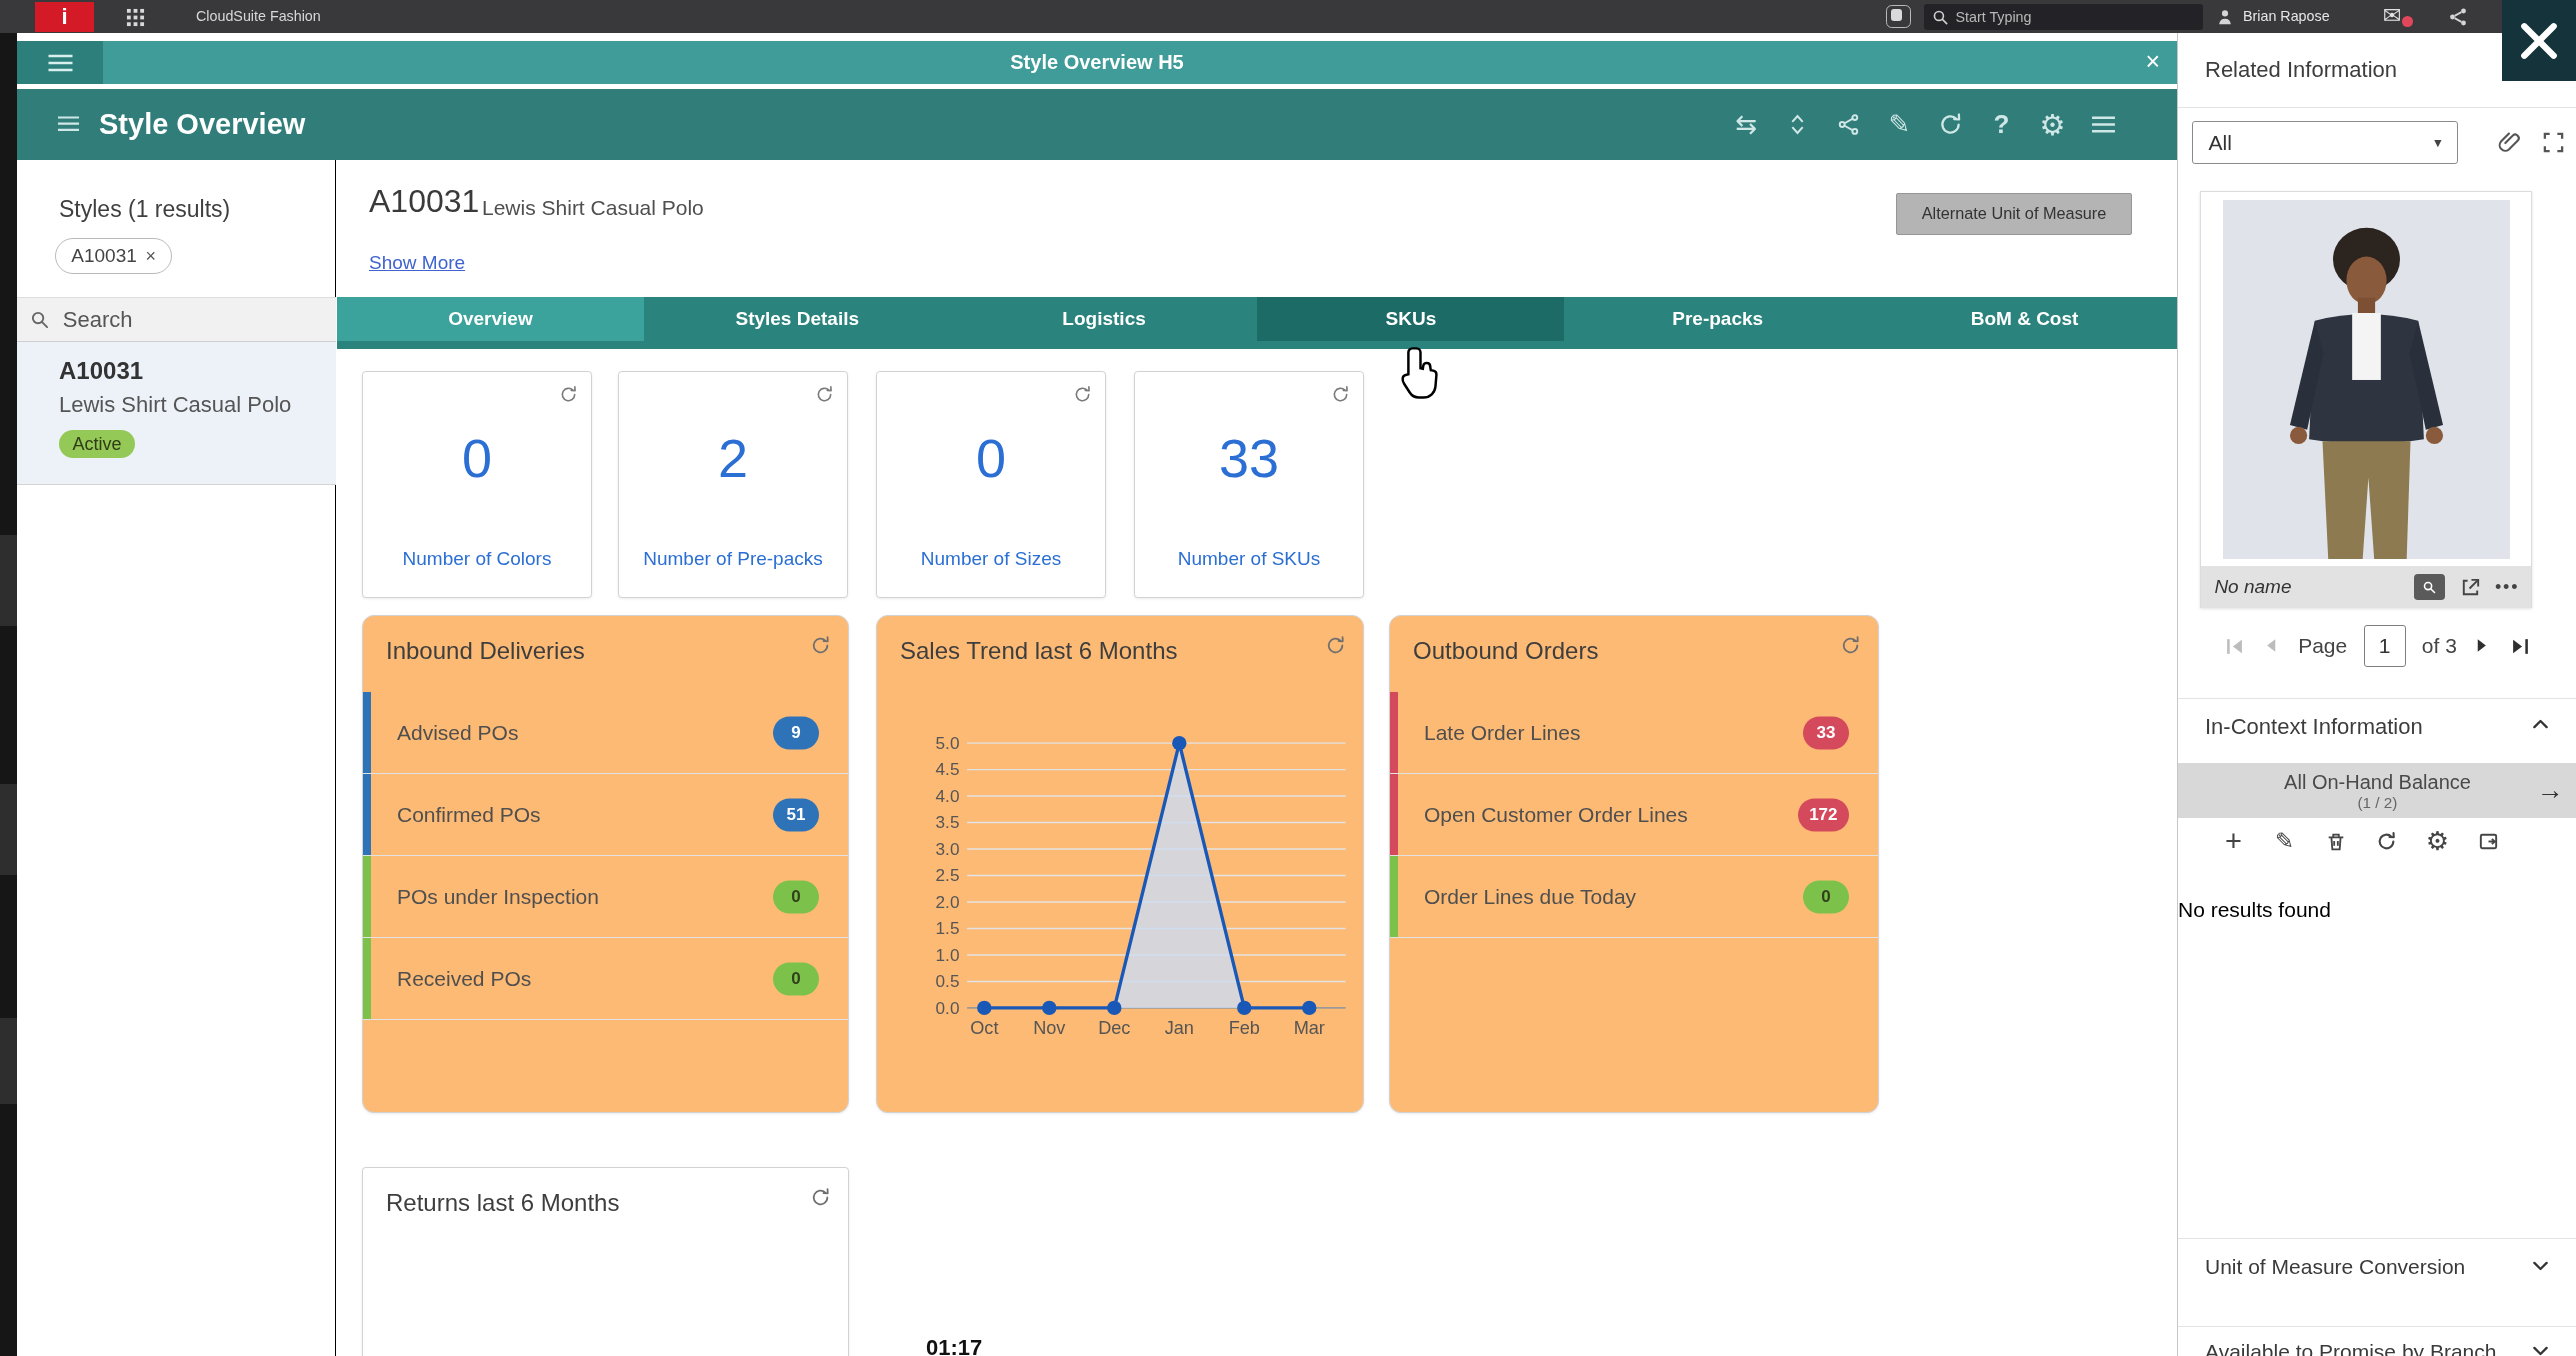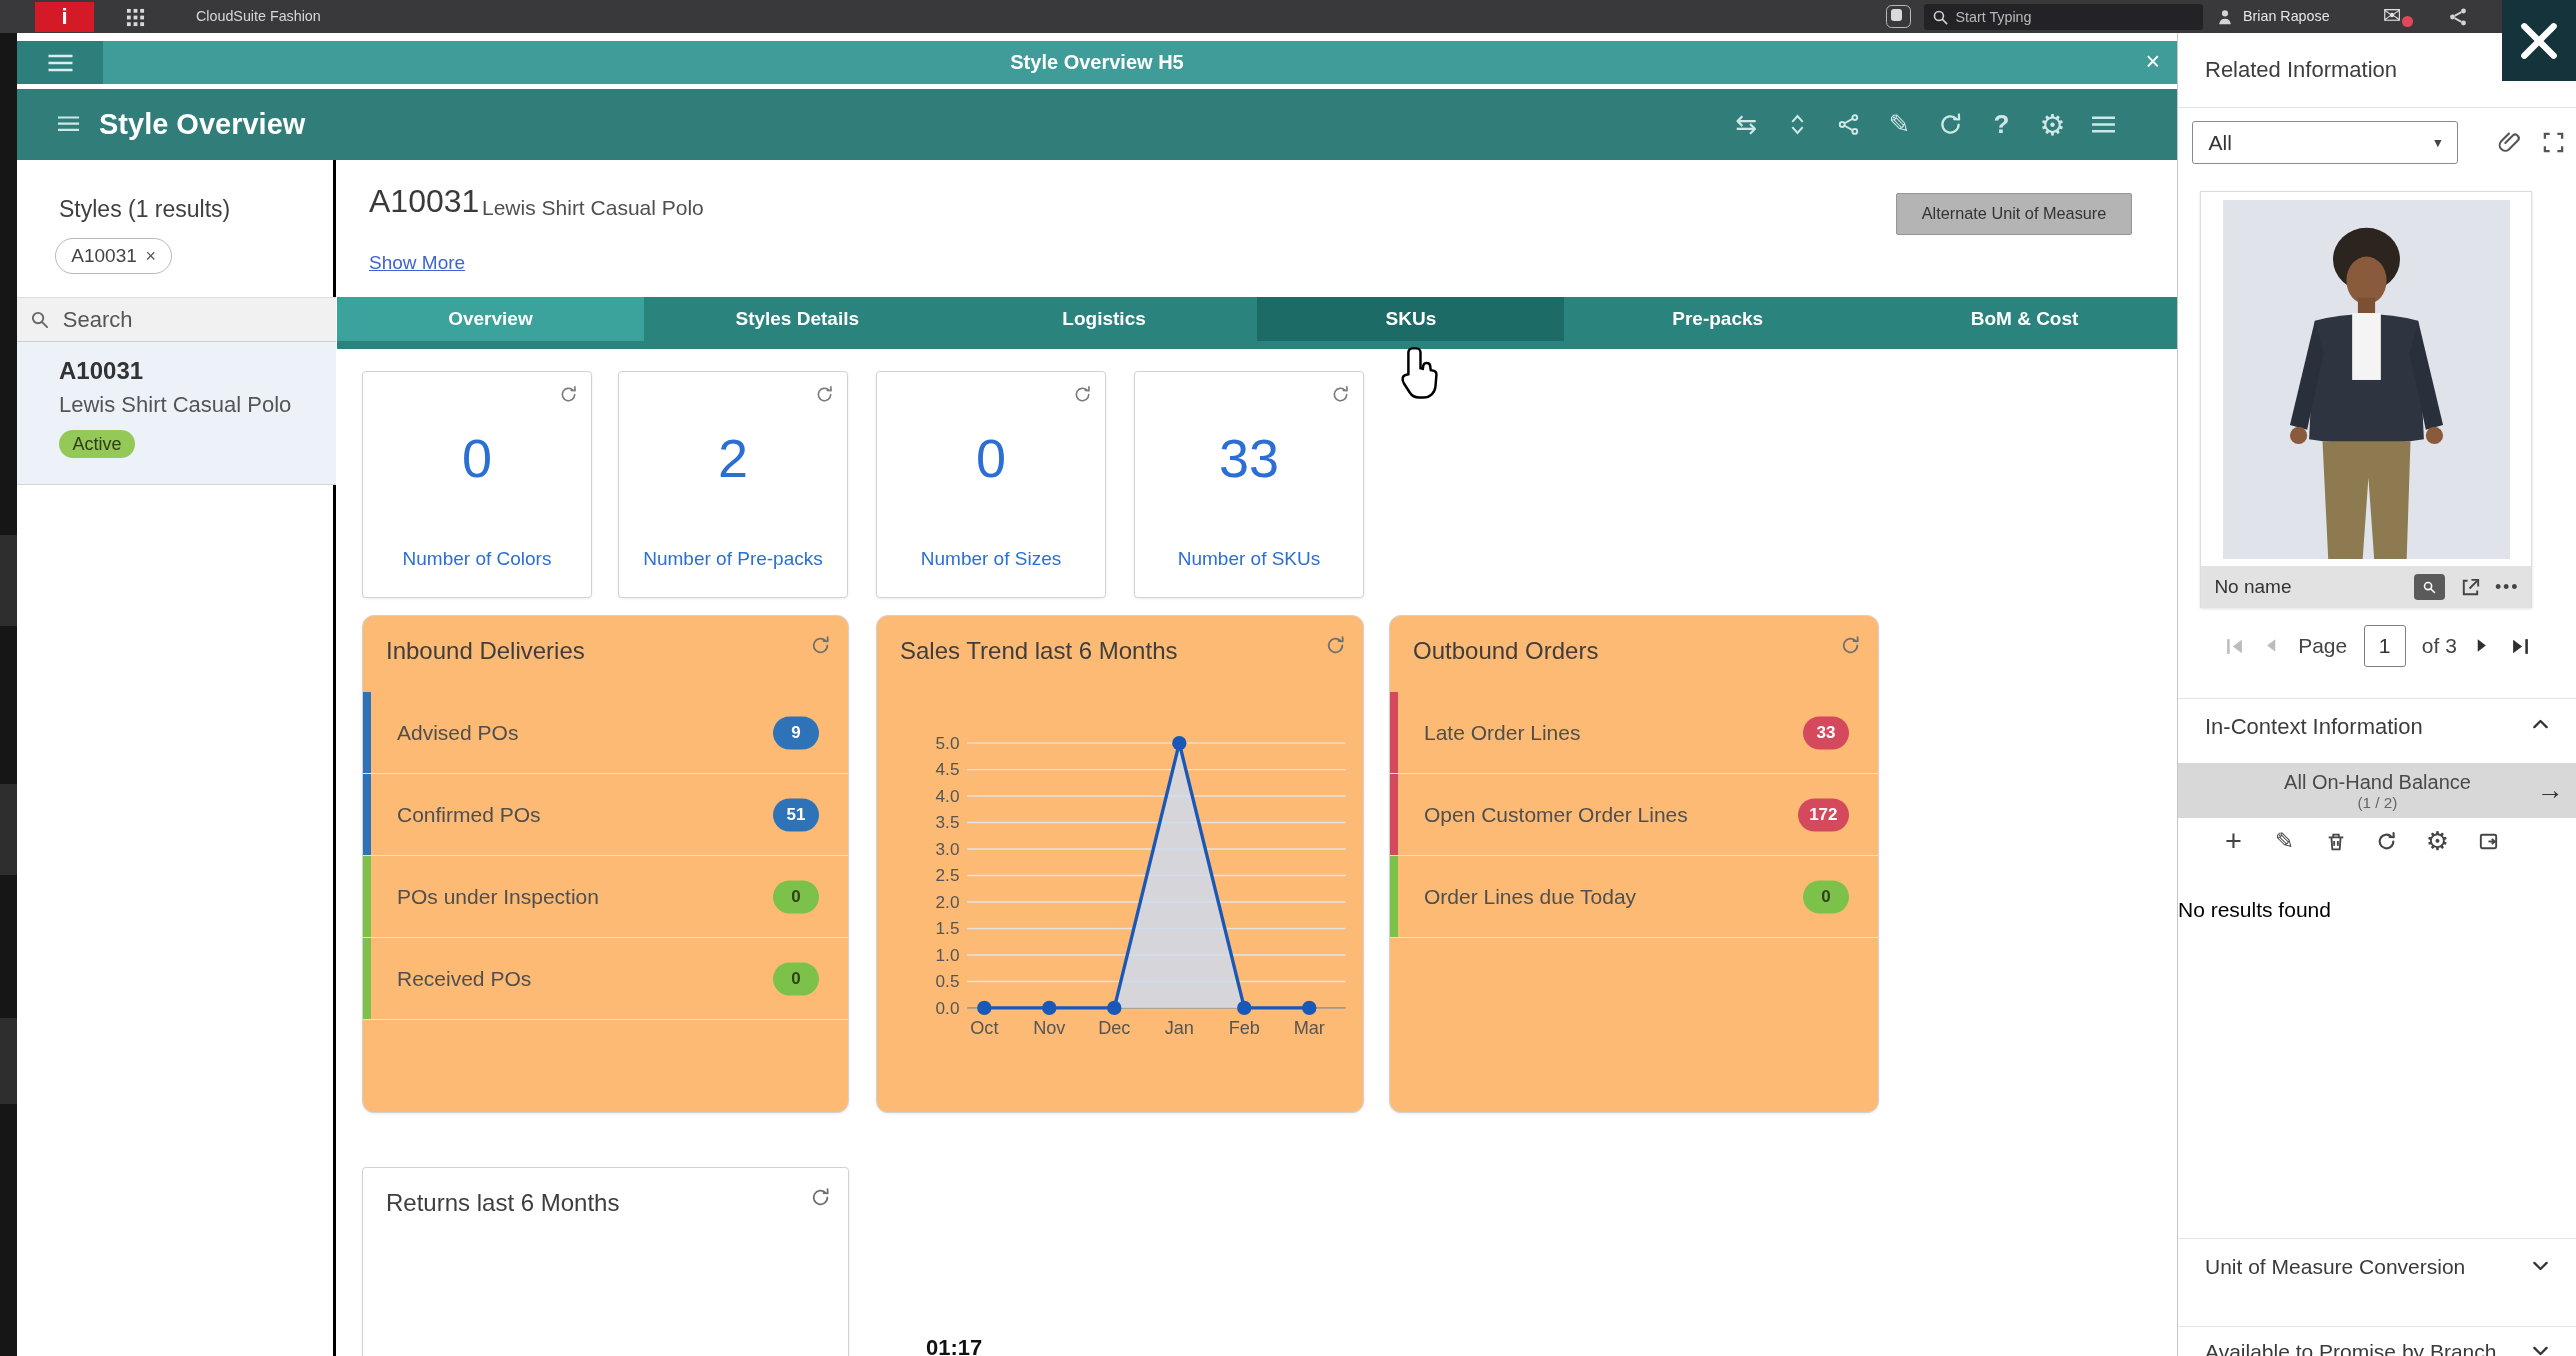--- a/index.html
+++ b/index.html
@@ -46,21 +46,21 @@
   .appheader .burger { position:absolute; left:40px; top:27px; color:#cfe7e6; }
   .appheader .ptitle { position:absolute; left:82px; top:0; height:71px; line-height:71px; color:#fff;
     font-size:29px; font-weight:600; }
   .hdr-icons { position:absolute; right:59px; top:0; height:71px; display:flex; align-items:center; gap:22px;
     color:#cfe7e6; }
   .hdr-icons .hi { width:29px; height:29px; display:flex; align-items:center; justify-content:center;
     font-size:26px; color:#cfe7e6; }
 
   
   .sidebar { position:absolute; left:17px; top:160px; width:319px; height:1197px; background:#fff;
-    border-right:3px solid #000000; }
+    border-right:1px solid #000000; }
   .sb-title { position:absolute; left:42px; top:36px; font-size:23px; color:#3f3f3f; }
   .chip { position:absolute; left:38px; top:78px; height:36px; border:1.4px solid #b9b9b9; border-radius:18px;
     display:flex; align-items:center; padding:0 15.3px; gap:8.6px; font-size:19px; color:#444; background:#fff; }
   .chip .x { font-size:18px; color:#555; }
   .sb-search { position:absolute; left:0; top:137px; width:319px; height:45px; background:#f1f1f1;
     border-top:1px solid #dedede; border-bottom:1px solid #cfcfcf; display:flex; align-items:center; padding:0 13.4px; gap:13.4px; }
   .sb-search svg { color:#666; }
   .sb-search input { background:transparent; border:none; outline:none; font-size:22px; color:#555; width:229px;
     font-family:inherit; }
   .sb-search input::placeholder { color:#555; }
@@ -121,21 +121,21 @@
   .rp-select { position:absolute; left:14.3px; top:88px; width:266px; height:43px; border:1px solid #8a8a8a;
     border-radius:2.9px; display:flex; align-items:center; padding:0 15.3px; font-size:21px; color:#333; }
   .rp-select .caret { position:absolute; right:13.4px; font-size:12.4px; color:#444; }
   .clip-icon { position:absolute; left:319px; top:97px; width:25px; height:25px; color:#555; }
   .fs-icon { position:absolute; left:364px; top:98px; width:23px; height:23px; color:#555; }
   .imgcard { position:absolute; left:22px; top:158px; width:332px; height:417px; background:#fff;
     border:1px solid #dcdcdc; box-shadow:0 1px 2.9px rgba(0,0,0,.12); }
   .photo { position:absolute; left:22px; top:7.6px; width:287px; height:359px; background:#e0e4ea; }
   .namebar { position:absolute; left:0; top:374px; width:330px; height:42px; background:#e2e2e2;
     display:flex; align-items:center; }
-  .namebar .cap { margin-left:13.4px; font-size:19px; color:#333; flex:1; }
+  .namebar .cap { margin-left:13.4px; font-size:19px; color:#333; flex:1;font-style:italic; }
   .imgsearch { width:31px; height:26px; background:#5a5a5a; border-radius:3.8px; display:flex; align-items:center;
     justify-content:center; color:#fff; margin-right:13.4px; }
   .opennew { width:23px; height:23px; color:#444; margin-right:13.4px; }
   .dots3 { font-size:18px; color:#444; letter-spacing:1.9px; margin-right:11.5px; }
   .pager { position:absolute; left:0; top:590px; width:399px; height:46px; display:flex; align-items:center;
     justify-content:center; gap:16.3px; font-size:21px; color:#444; }
   .pgbtn { width:21px; height:21px; }
   .pg-dis { color:#bcbcbc; } .pg-en { color:#2f2f2f; }
   .pager input { width:42px; height:42px; border:1px solid #7e7e7e; border-radius:2.9px; text-align:center;
     font-size:21px; color:#333; font-family:inherit; }

